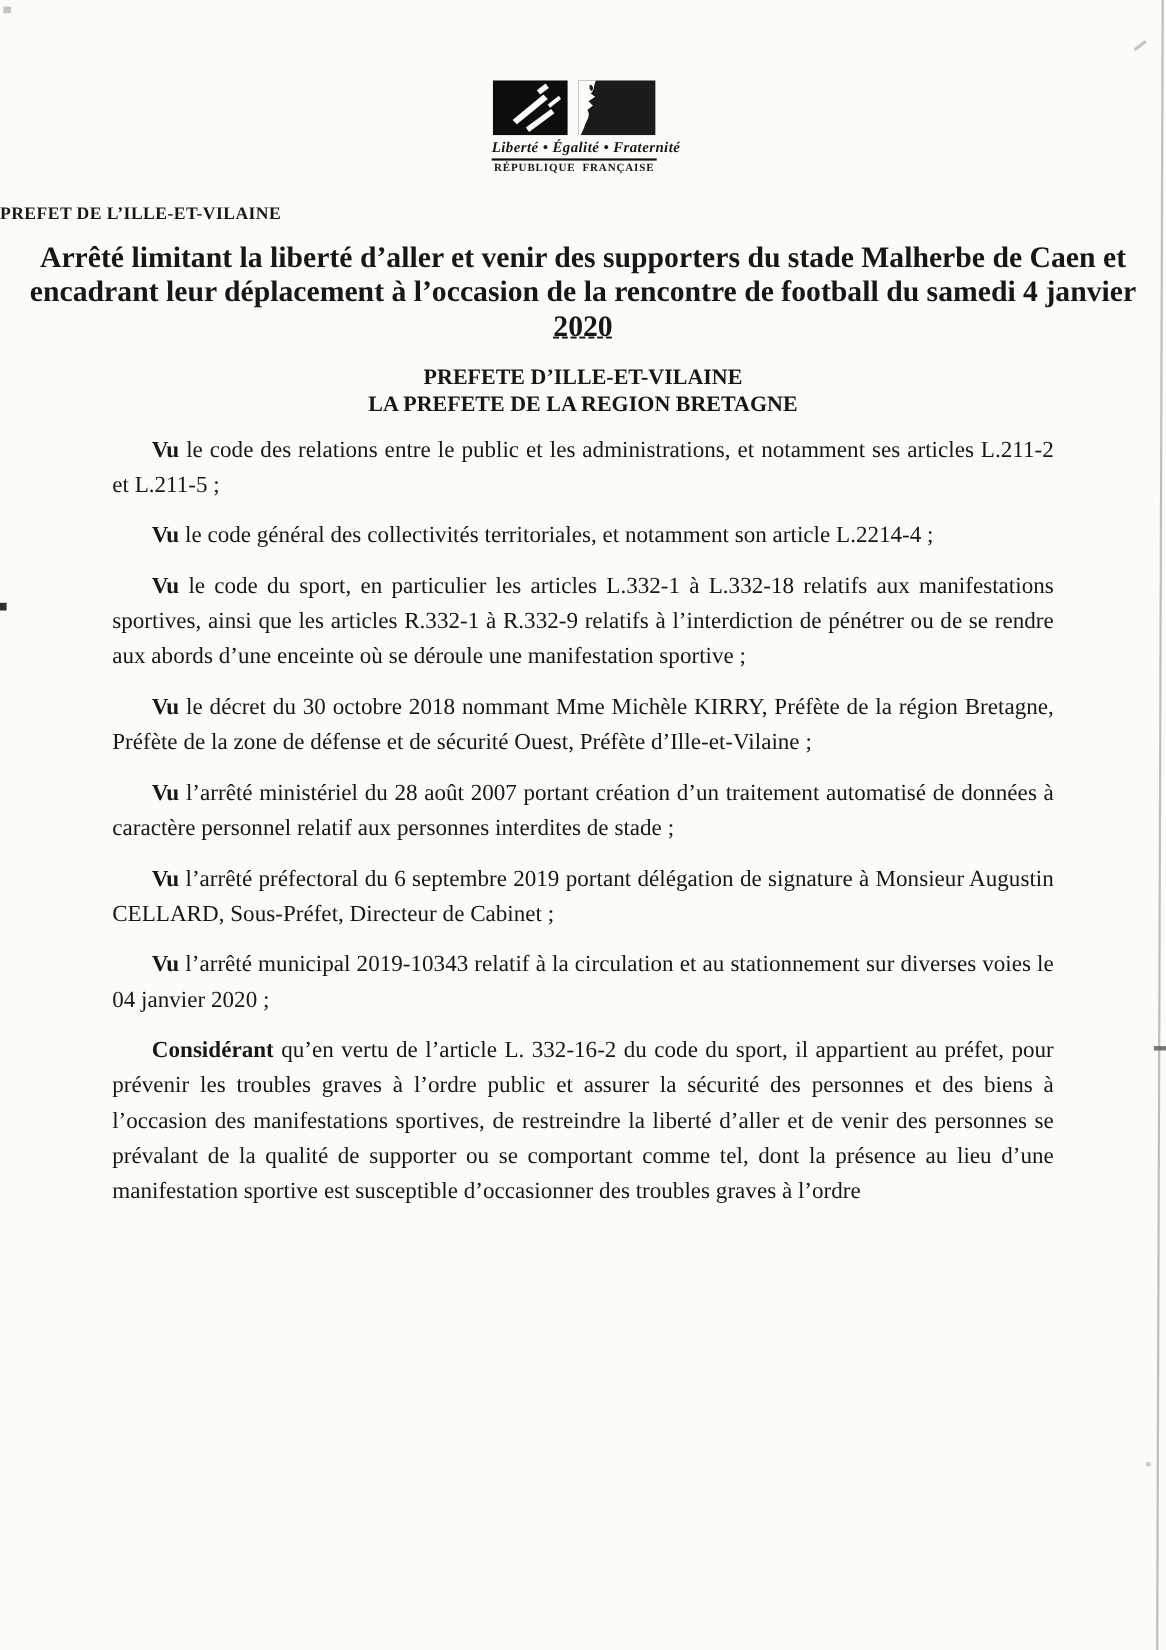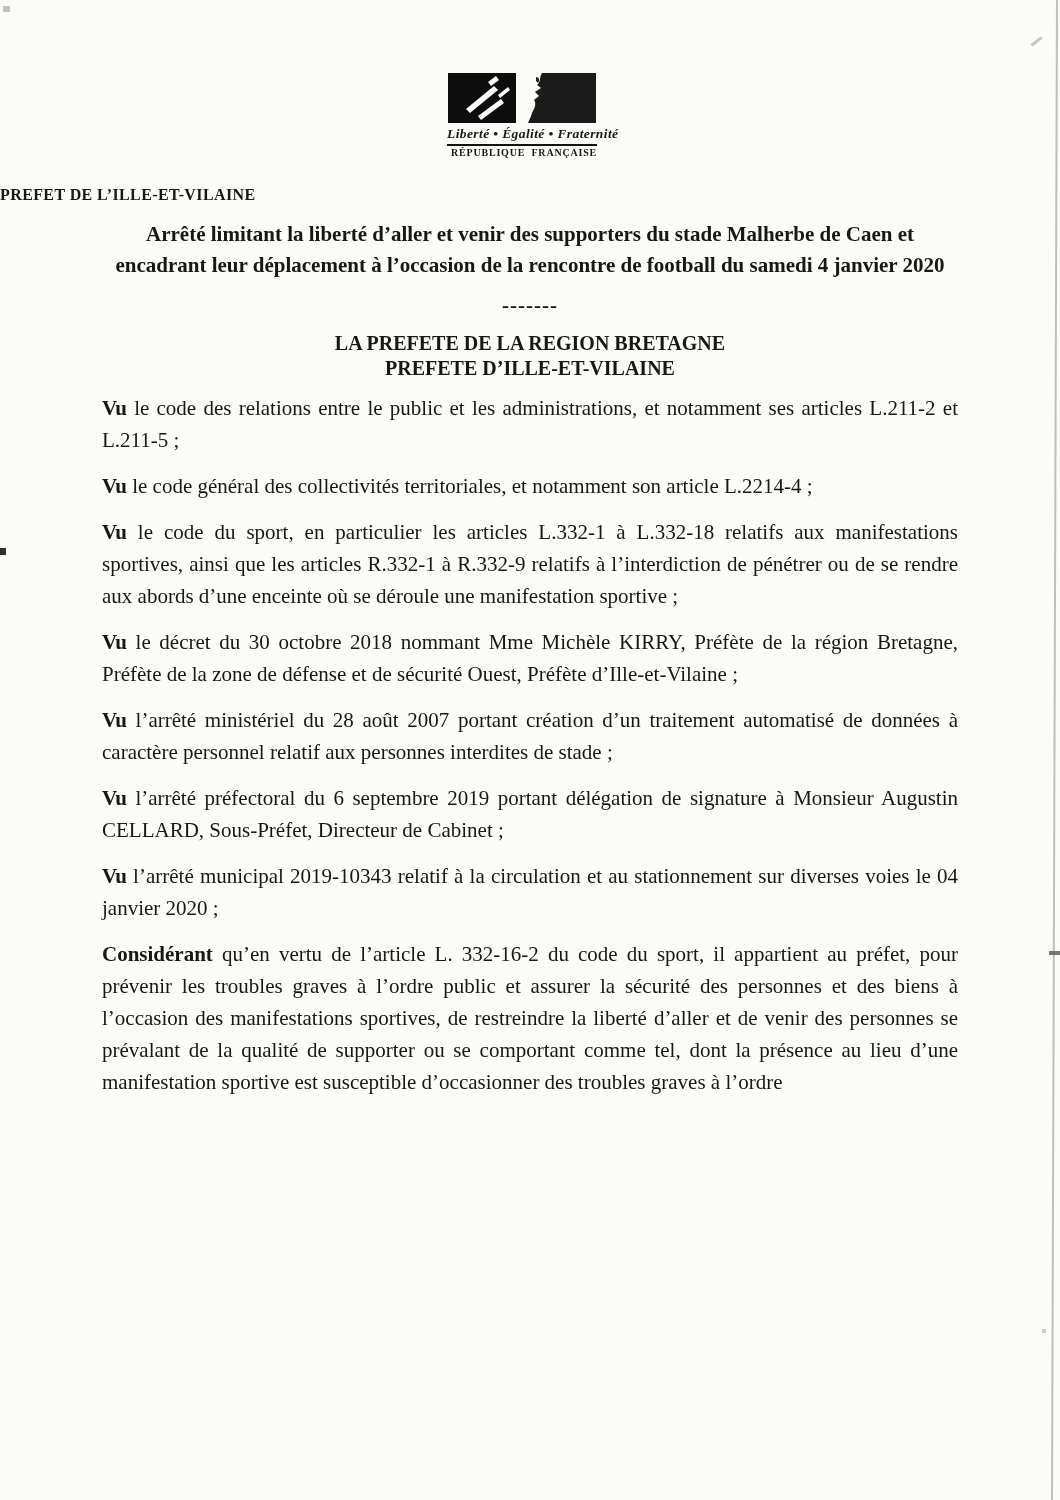--- a/index.html
+++ b/index.html
@@ -14,59 +14,59 @@
     color:var(--ink);
     font-family:"Liberation Serif","DejaVu Serif",serif;
     position:relative;
     overflow:hidden;
   }
   .page{position:absolute;inset:0;}
 
   
   .logo-block{
     position:absolute;top:73px;left:447px;width:150px;
-    text-align:right;
+    text-align:center;
   }
   .logo-svg{display:block;width:148px;height:50px;margin:0 auto;}
   .logo-motto{
     font-style:italic;font-weight:bold;font-size:13.5px;
     letter-spacing:.4px;margin-top:3px;white-space:nowrap;
   }
   .logo-rule{border:0;border-top:2px solid #121212;margin:2px 0 1px 0;}
   .logo-republic{
     font-weight:bold;font-size:10px;letter-spacing:.8px;word-spacing:3px;
     white-space:nowrap;
   }
 
   .prefecture{
     position:absolute;top:186px;left:0;width:100%;
     text-align:left;font-weight:bold;font-size:16px;letter-spacing:.4px;
   }
 
   
   .decree-title{
     position:absolute;top:219px;left:0;width:100%;
-    text-align:center;font-weight:bold;font-size:21px;line-height:31px;
+    text-align:center;font-weight:bold;font-size:27px;line-height:31px;
   }
   .separator{
     position:absolute;top:293px;left:0;width:100%;
     text-align:center;font-weight:bold;font-size:21px;letter-spacing:1px;
   }
   .authority{
     position:absolute;top:331px;left:0;width:100%;
     text-align:center;font-weight:bold;font-size:20px;line-height:25px;
   }
 
   
   .body-text{
     position:absolute;top:392px;left:102px;width:856px;
     font-size:21px;line-height:32px;text-align:justify;
   }
   .body-text p{margin:0 0 14px 0;}
-  .body-text .lead{font-weight:bold;}
+  .body-text .lead{font-weight:bold;margin-left:36px;}
 
   
   .artifact{position:absolute;pointer-events:none;}
   .edge-line{
     left:1056px;top:-4px;width:1.5px;height:1510px;
     background:#a9a9a9;opacity:.75;
     transform:rotate(0.19deg);transform-origin:top center;
   }
   .edge-tick{left:1049px;top:951px;width:13px;height:4px;background:#5f5f5f;opacity:.85;}
   .diag-mark{left:1030px;top:40px;width:13px;height:3px;background:#c6c6c6;transform:rotate(-38deg);}
@@ -104,22 +104,22 @@
   <div class="prefecture">PREFET DE L’ILLE-ET-VILAINE</div>
 
   <div class="decree-title">
     <div>Arrêté limitant la liberté d’aller et venir des supporters du stade Malherbe de Caen et</div>
     <div>encadrant leur déplacement à l’occasion de la rencontre de football du samedi 4 janvier 2020</div>
   </div>
 
   <div class="separator">-------</div>
 
   <div class="authority">
+    <div>PREFETE D’ILLE-ET-VILAINE</div>
     <div>LA PREFETE DE LA REGION BRETAGNE</div>
-    <div>PREFETE D’ILLE-ET-VILAINE</div>
   </div>
 
   <div class="body-text">
     <p><span class="lead">Vu</span><span> le code des relations entre le public et les administrations, et notamment ses articles L.211-2 et L.211-5 ;</span></p>
     <p><span class="lead">Vu</span><span> le code général des collectivités territoriales, et notamment son article L.2214-4 ;</span></p>
     <p><span class="lead">Vu</span><span> le code du sport, en particulier les articles L.332-1 à L.332-18 relatifs aux manifestations sportives, ainsi que les articles R.332-1 à R.332-9 relatifs à l’interdiction de pénétrer ou de se rendre aux abords d’une enceinte où se déroule une manifestation sportive ;</span></p>
     <p><span class="lead">Vu</span><span> le décret du 30 octobre 2018 nommant Mme Michèle KIRRY, Préfète de la région Bretagne, Préfète de la zone de défense et de sécurité Ouest, Préfète d’Ille-et-Vilaine ;</span></p>
     <p><span class="lead">Vu</span><span> l’arrêté ministériel du 28 août 2007 portant création d’un traitement automatisé de données à caractère personnel relatif aux personnes interdites de stade ;</span></p>
     <p><span class="lead">Vu</span><span> l’arrêté préfectoral du 6 septembre 2019 portant délégation de signature à Monsieur Augustin CELLARD, Sous-Préfet, Directeur de Cabinet ;</span></p>
     <p><span class="lead">Vu</span><span> l’arrêté municipal 2019-10343 relatif à la circulation et au stationnement sur diverses voies le 04 janvier 2020 ;</span></p>

